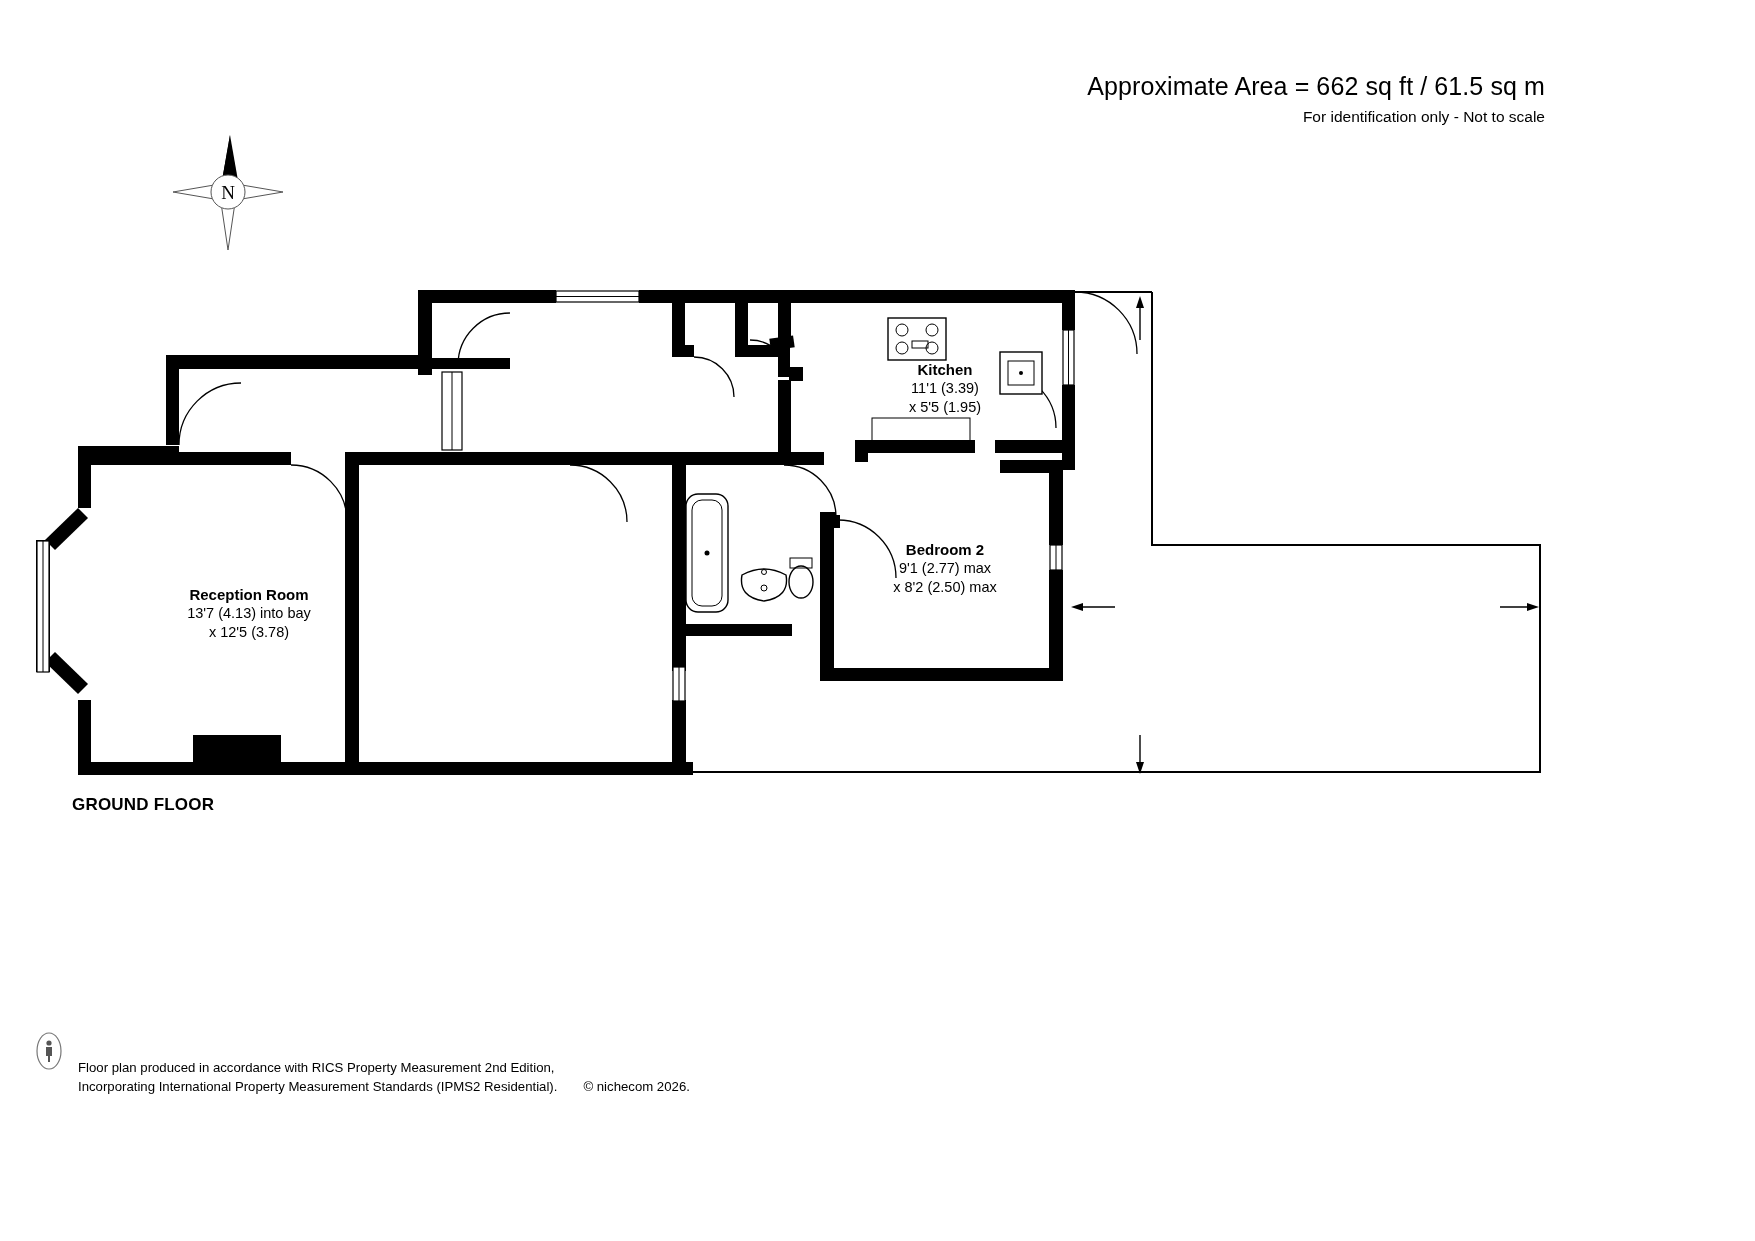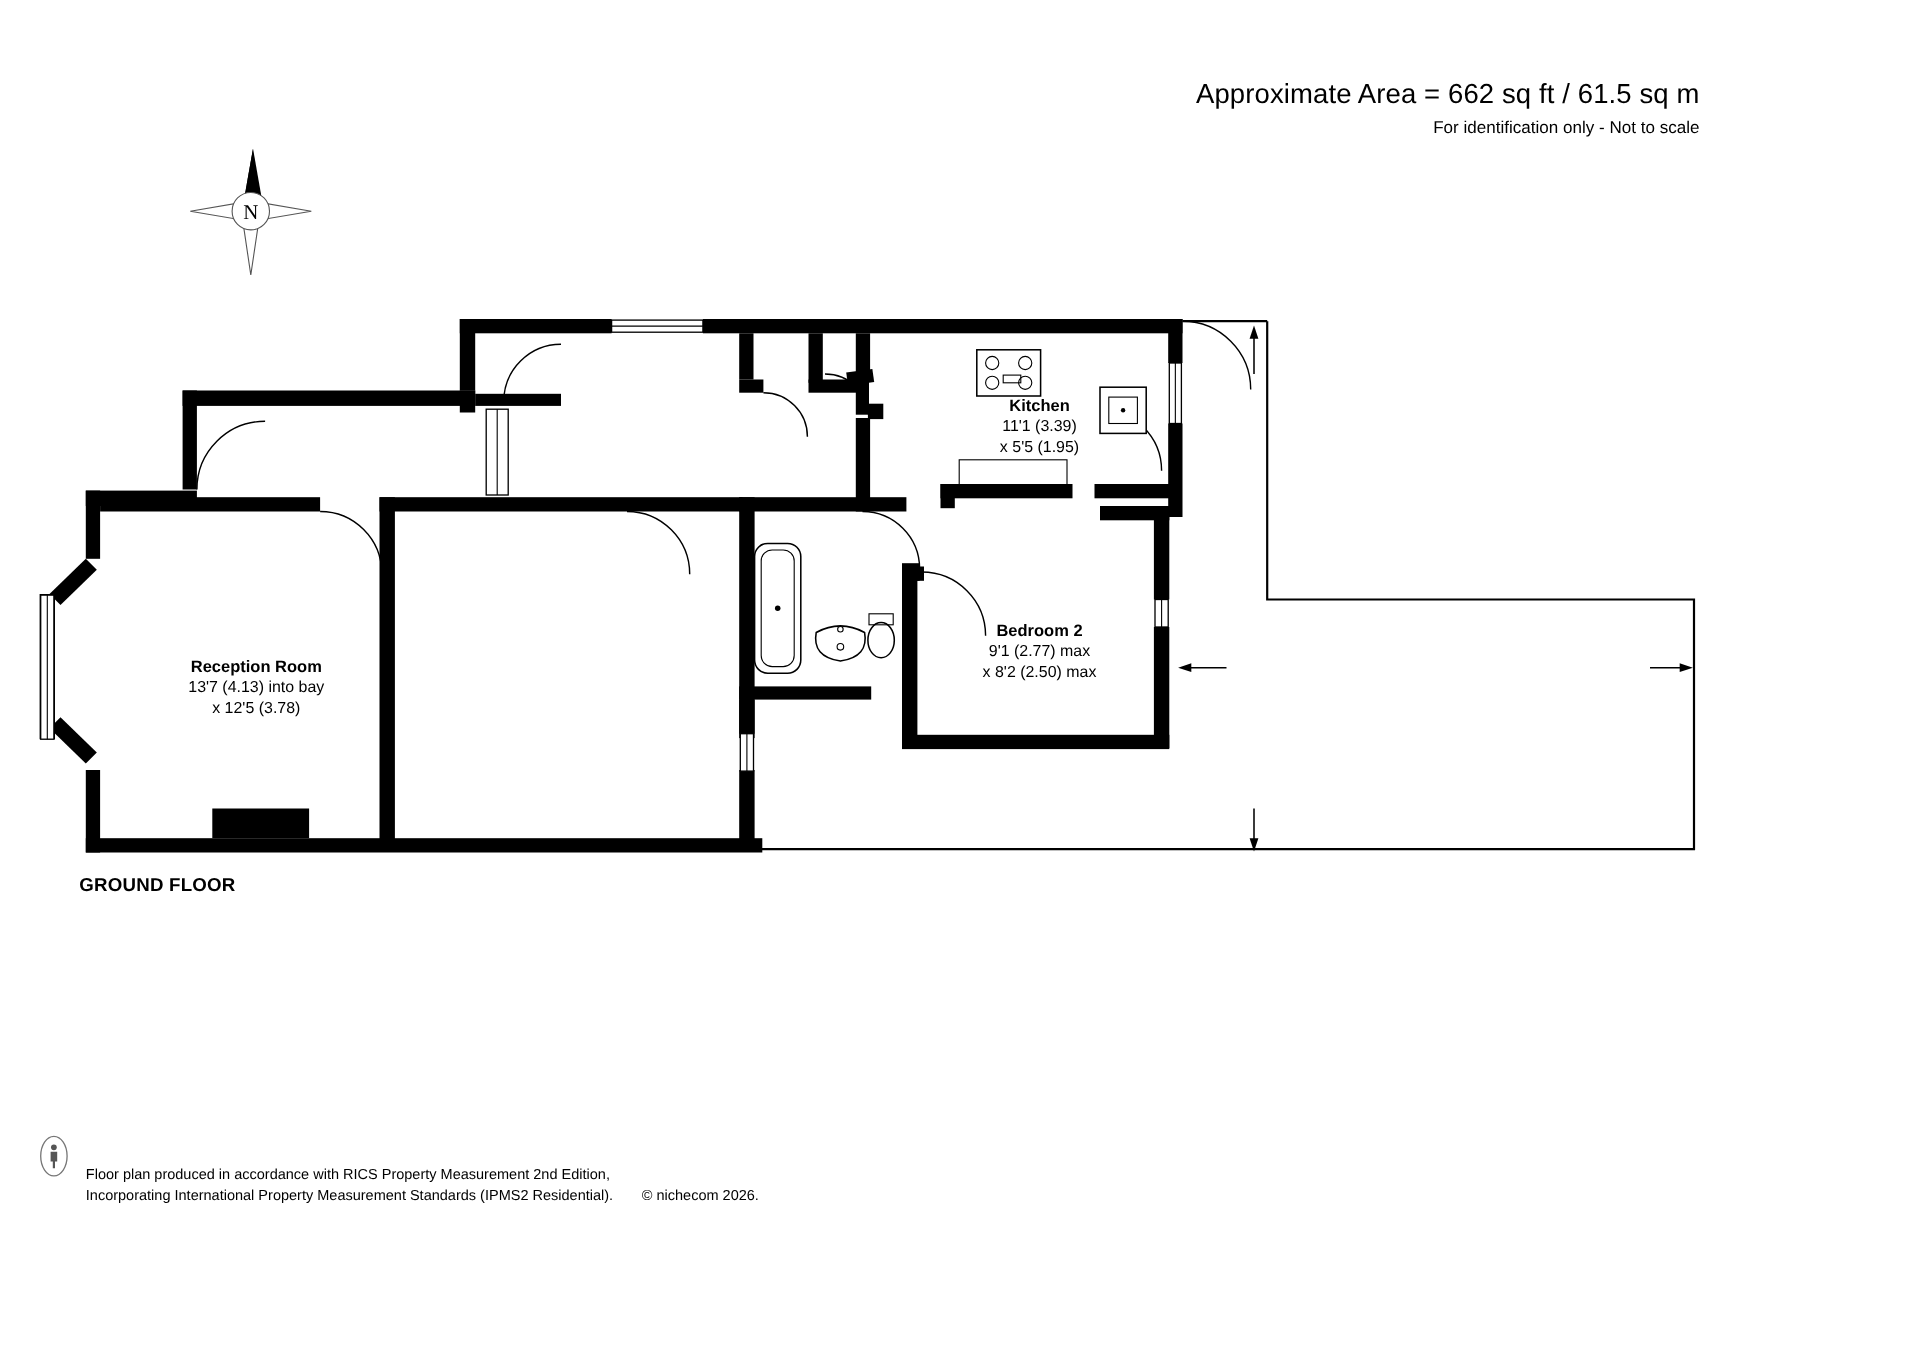--- a/index.html
+++ b/index.html
@@ -251,28 +251,28 @@
       <rect x="790" y="558" width="22" height="10" class="fixthin"></rect>
       <ellipse cx="801" cy="582" rx="12" ry="16" class="fix"></ellipse>
     </g>
 
     <g class="wall">
       <rect x="193" y="735" width="88" height="27"></rect>
     </g>
 
   </svg>
 
-  <div class="room-label" style="left:108px; top:585px; width:250px;margin-top:12px;">
+  <div class="room-label" style="left:124px; top:585px; width:250px;">
     <span class="name">Reception Room</span>
     <span class="dim">13'7 (4.13) into bay</span>
     <span class="dim">x 12'5 (3.78)</span>
   </div>
 
 
-  <div class="room-label" style="left:830px; top:540px; width:230px;margin-top:24px;">
+  <div class="room-label" style="left:830px; top:540px; width:230px;">
     <span class="name">Bedroom 2</span>
     <span class="dim">9'1 (2.77) max</span>
     <span class="dim">x 8'2 (2.50) max</span>
   </div>
 
   <div class="room-label" style="left:850px; top:360px; width:190px;">
     <span class="name">Kitchen</span>
     <span class="dim">11'1 (3.39)</span>
     <span class="dim">x 5'5 (1.95)</span>
   </div>

